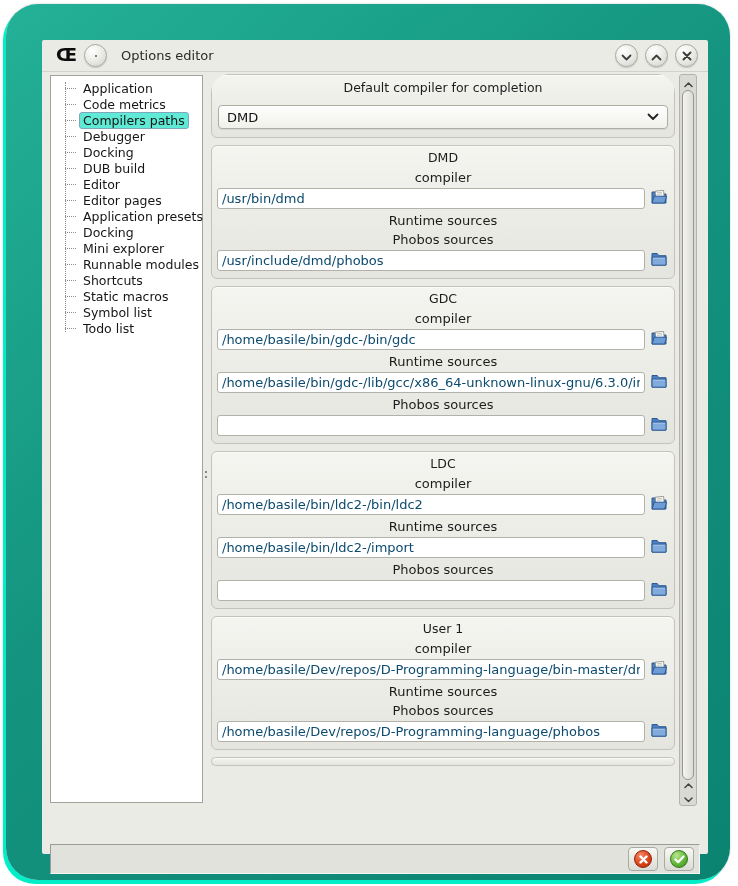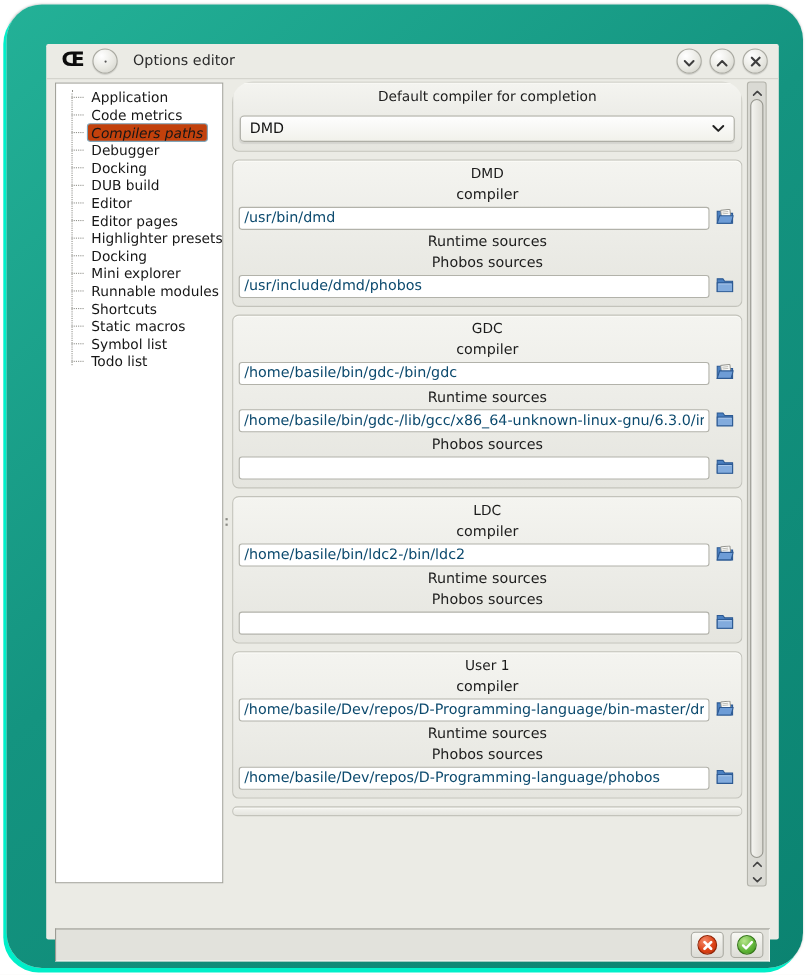--- a/index.html
+++ b/index.html
@@ -38,21 +38,21 @@
   
   .sidebar {
     position:absolute; left:8px; top:3px; width:153px; height:728px;
     background:#ffffff; border:1px solid #a3a39b;
   }
   .tree { position:relative; padding:4px 0 0 14px; }
   .tree::before { content:''; position:absolute; left:14px; top:6px; height:250px; border-left:1px dotted #90908a; }
   .tree-item { position:relative; display:flex; align-items:center; height:16px; font-size:12.5px; color:#161616; white-space:nowrap; }
   .tree-stub { width:11px; border-top:1px dotted #90908a; margin-right:3px; flex:none; }
   .tree-label { padding:0 3px; line-height:15px; border-radius:3px; border:1px solid transparent; }
-  .tree-item.selected .tree-label { background:#c2410c; border-color:#7fa6ba;font-style:italic; }
+  .tree-item.selected .tree-label { background:#5eead4; border-color:#7fa6ba; }
 
   
   .splitter { position:absolute; left:161px; top:3px; width:8px; height:728px; cursor:col-resize; }
   .splitter .grip { position:absolute; left:2px; top:396px; width:3px; height:10px; }
   .splitter .grip::before { content:''; position:absolute; left:0; top:0; width:2px; height:2px; background:#8a8a84; box-shadow:0 5px 0 #8a8a84; }
 
   
   .main-scroll { position:absolute; left:169px; top:2px; width:464px; height:732px; overflow:hidden;border-radius:19px; }
 
   .groupbox {
@@ -171,21 +171,21 @@
             <div class="tree-item">
               <span class="tree-stub"></span>
               <span class="tree-label">Editor</span>
             </div>
             <div class="tree-item">
               <span class="tree-stub"></span>
               <span class="tree-label">Editor pages</span>
             </div>
             <div class="tree-item">
               <span class="tree-stub"></span>
-              <span class="tree-label">Highlighter presets</span>
+              <span class="tree-label">Application presets</span>
             </div>
             <div class="tree-item">
               <span class="tree-stub"></span>
               <span class="tree-label">Docking</span>
             </div>
             <div class="tree-item">
               <span class="tree-stub"></span>
               <span class="tree-label">Mini explorer</span>
             </div>
             <div class="tree-item">
@@ -300,20 +300,30 @@
                 <button class="browse-btn">
                   <span><svg width="16" height="14" viewBox="0 0 16 14">
                       <path d="M1 2h5l1.5 2H15v9H1z" fill="#4a7fc0" stroke="#2d5a93" stroke-width="1"></path>
                       <rect x="4.5" y="0.8" width="8.4" height="6.6" fill="#fcfcfa" stroke="#8a8a84" stroke-width="0.8" transform="rotate(-6 8 4)"></rect>
                       <path d="M5.8 2.6h5.4M5.8 4.2h5.4" stroke="#b8b8b2" stroke-width="0.8" transform="rotate(-6 8 4)"></path>
                       <path d="M1 13 L3.2 6.2 H15.6 L13.6 13 Z" fill="#6d9cd6" stroke="#2d5a93" stroke-width="1"></path>
                     </svg></span>
                 </button>
               </div>
               <div class="field-label">Runtime sources</div>
+              <div class="field-row">
+                <input class="path-input" type="text" value="/home/basile/bin/ldc2-/import" style="">
+                <button class="browse-btn">
+                  <span><svg width="16" height="14" viewBox="0 0 16 14">
+                      <path d="M1 1.5h5.2l1.6 2.2H15v9.3H1z" fill="#4a7fc0" stroke="#2d5a93" stroke-width="1"></path>
+                      <path d="M1 5.2h14v8H1z" fill="#82abdd" stroke="#2d5a93" stroke-width="1"></path>
+                      <path d="M2 6.2h12" stroke="#a9c6ea" stroke-width="1"></path>
+                    </svg></span>
+                </button>
+              </div>
               <div class="field-label">Phobos sources</div>
               <div class="field-row">
                 <input class="path-input" type="text" style="">
                 <button class="browse-btn">
                   <span><svg width="16" height="14" viewBox="0 0 16 14">
                       <path d="M1 1.5h5.2l1.6 2.2H15v9.3H1z" fill="#4a7fc0" stroke="#2d5a93" stroke-width="1"></path>
                       <path d="M1 5.2h14v8H1z" fill="#82abdd" stroke="#2d5a93" stroke-width="1"></path>
                       <path d="M2 6.2h12" stroke="#a9c6ea" stroke-width="1"></path>
                     </svg></span>
                 </button>

